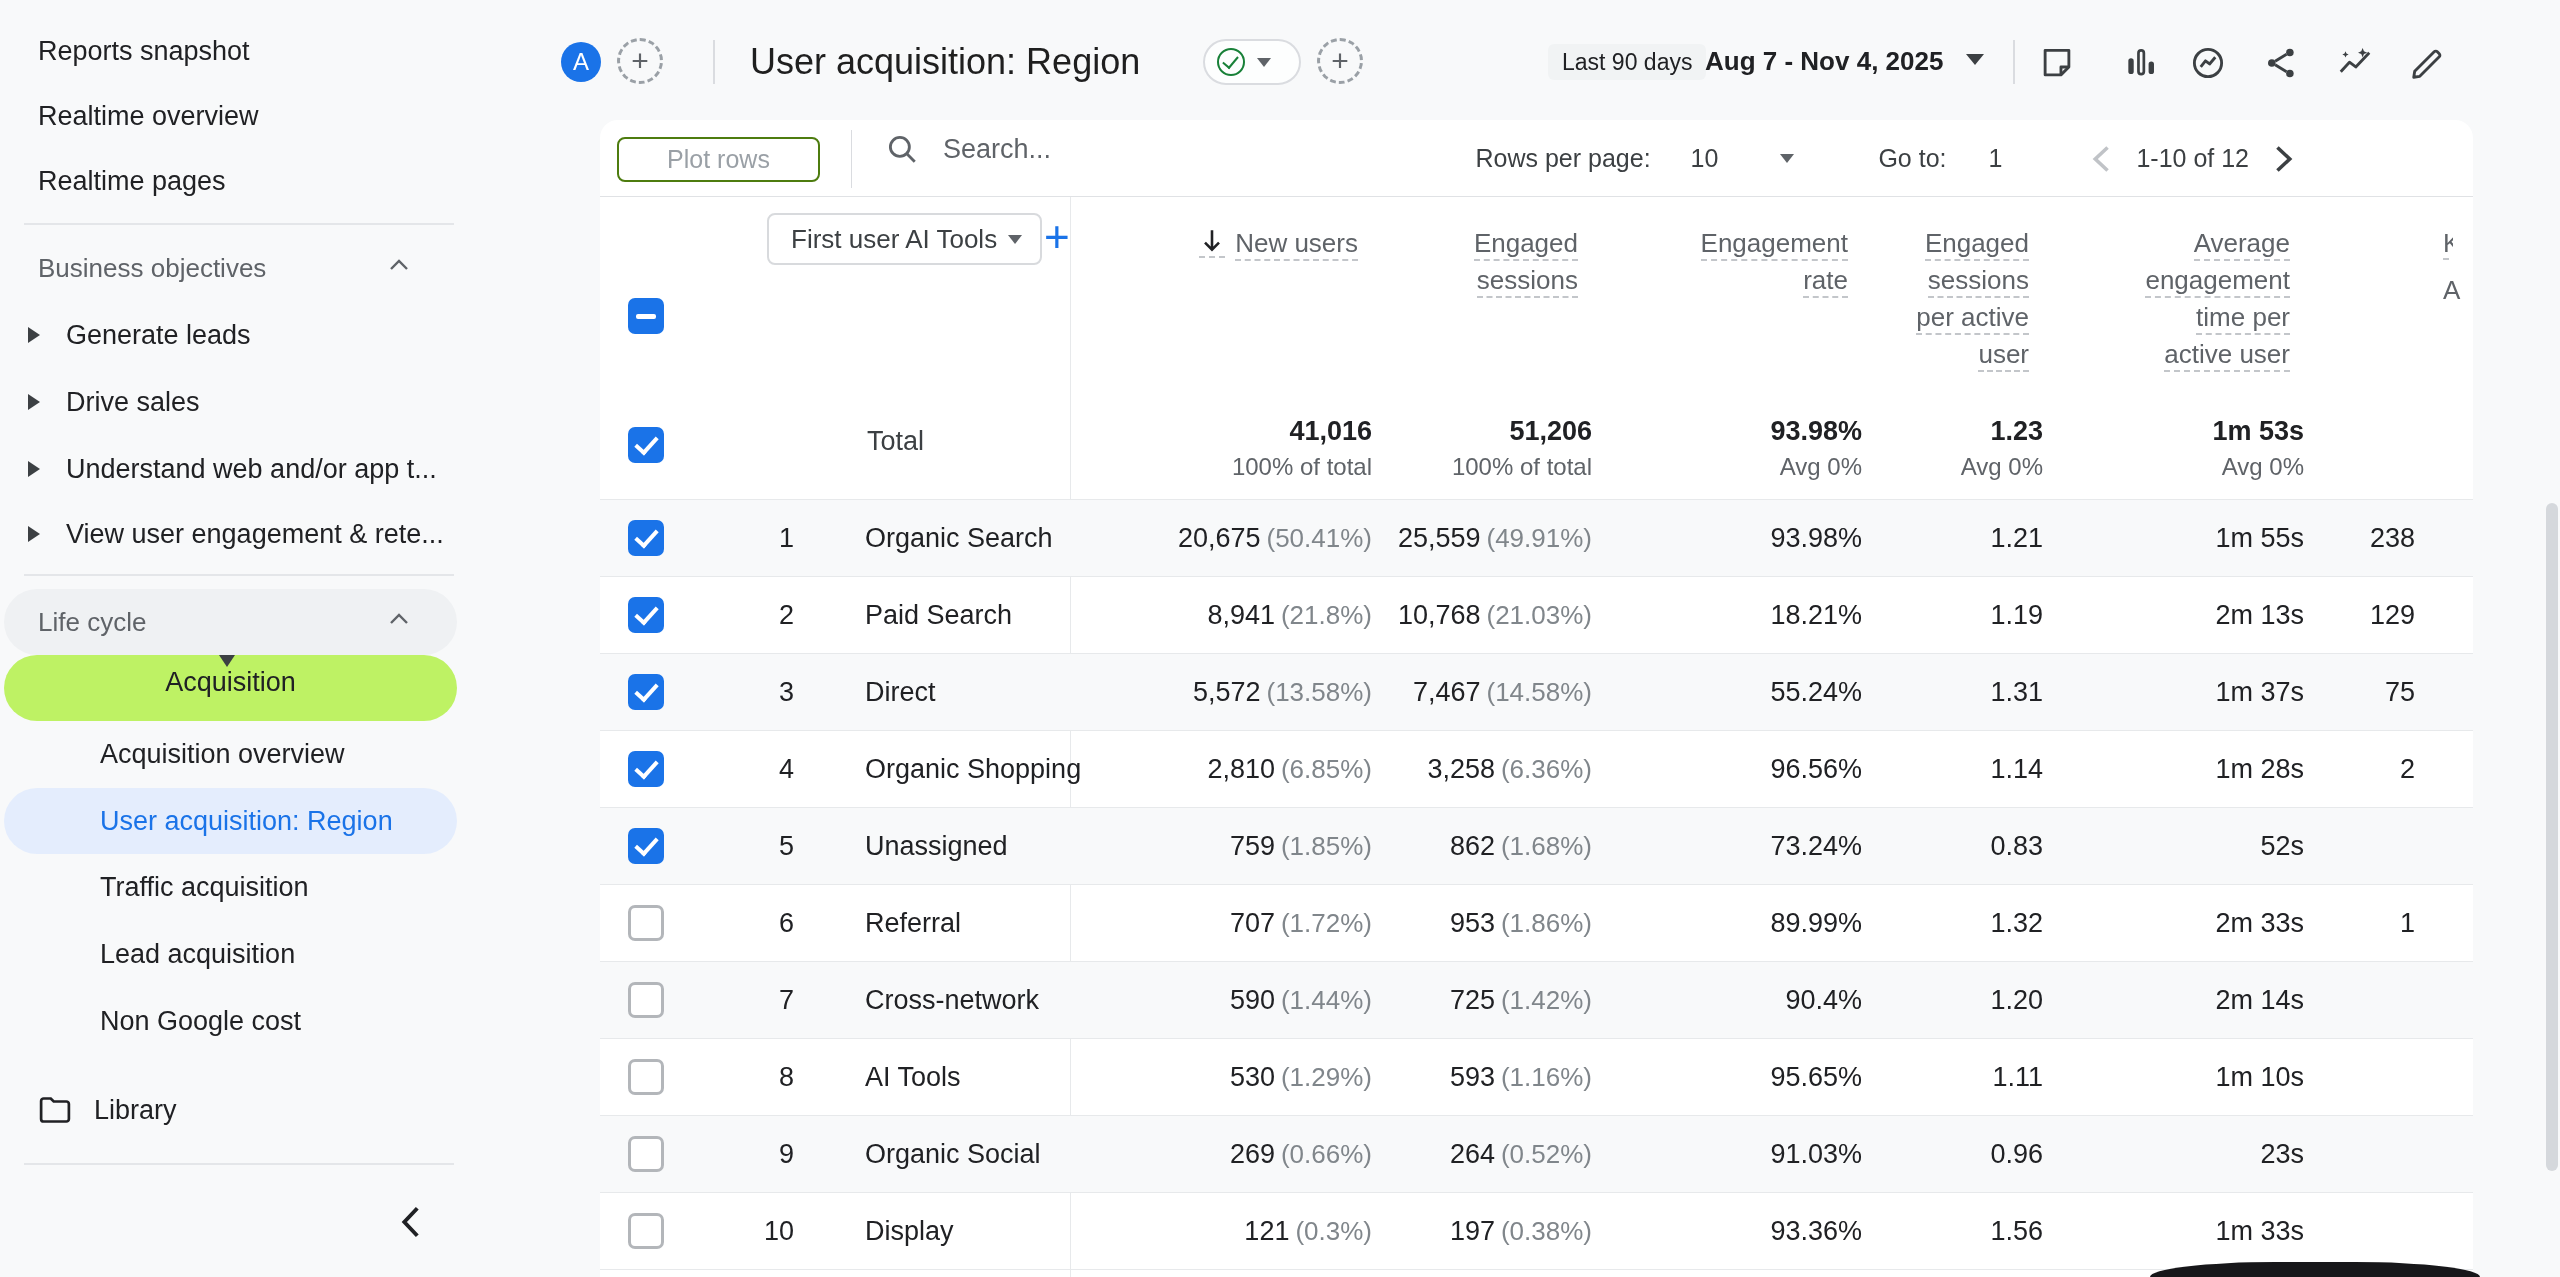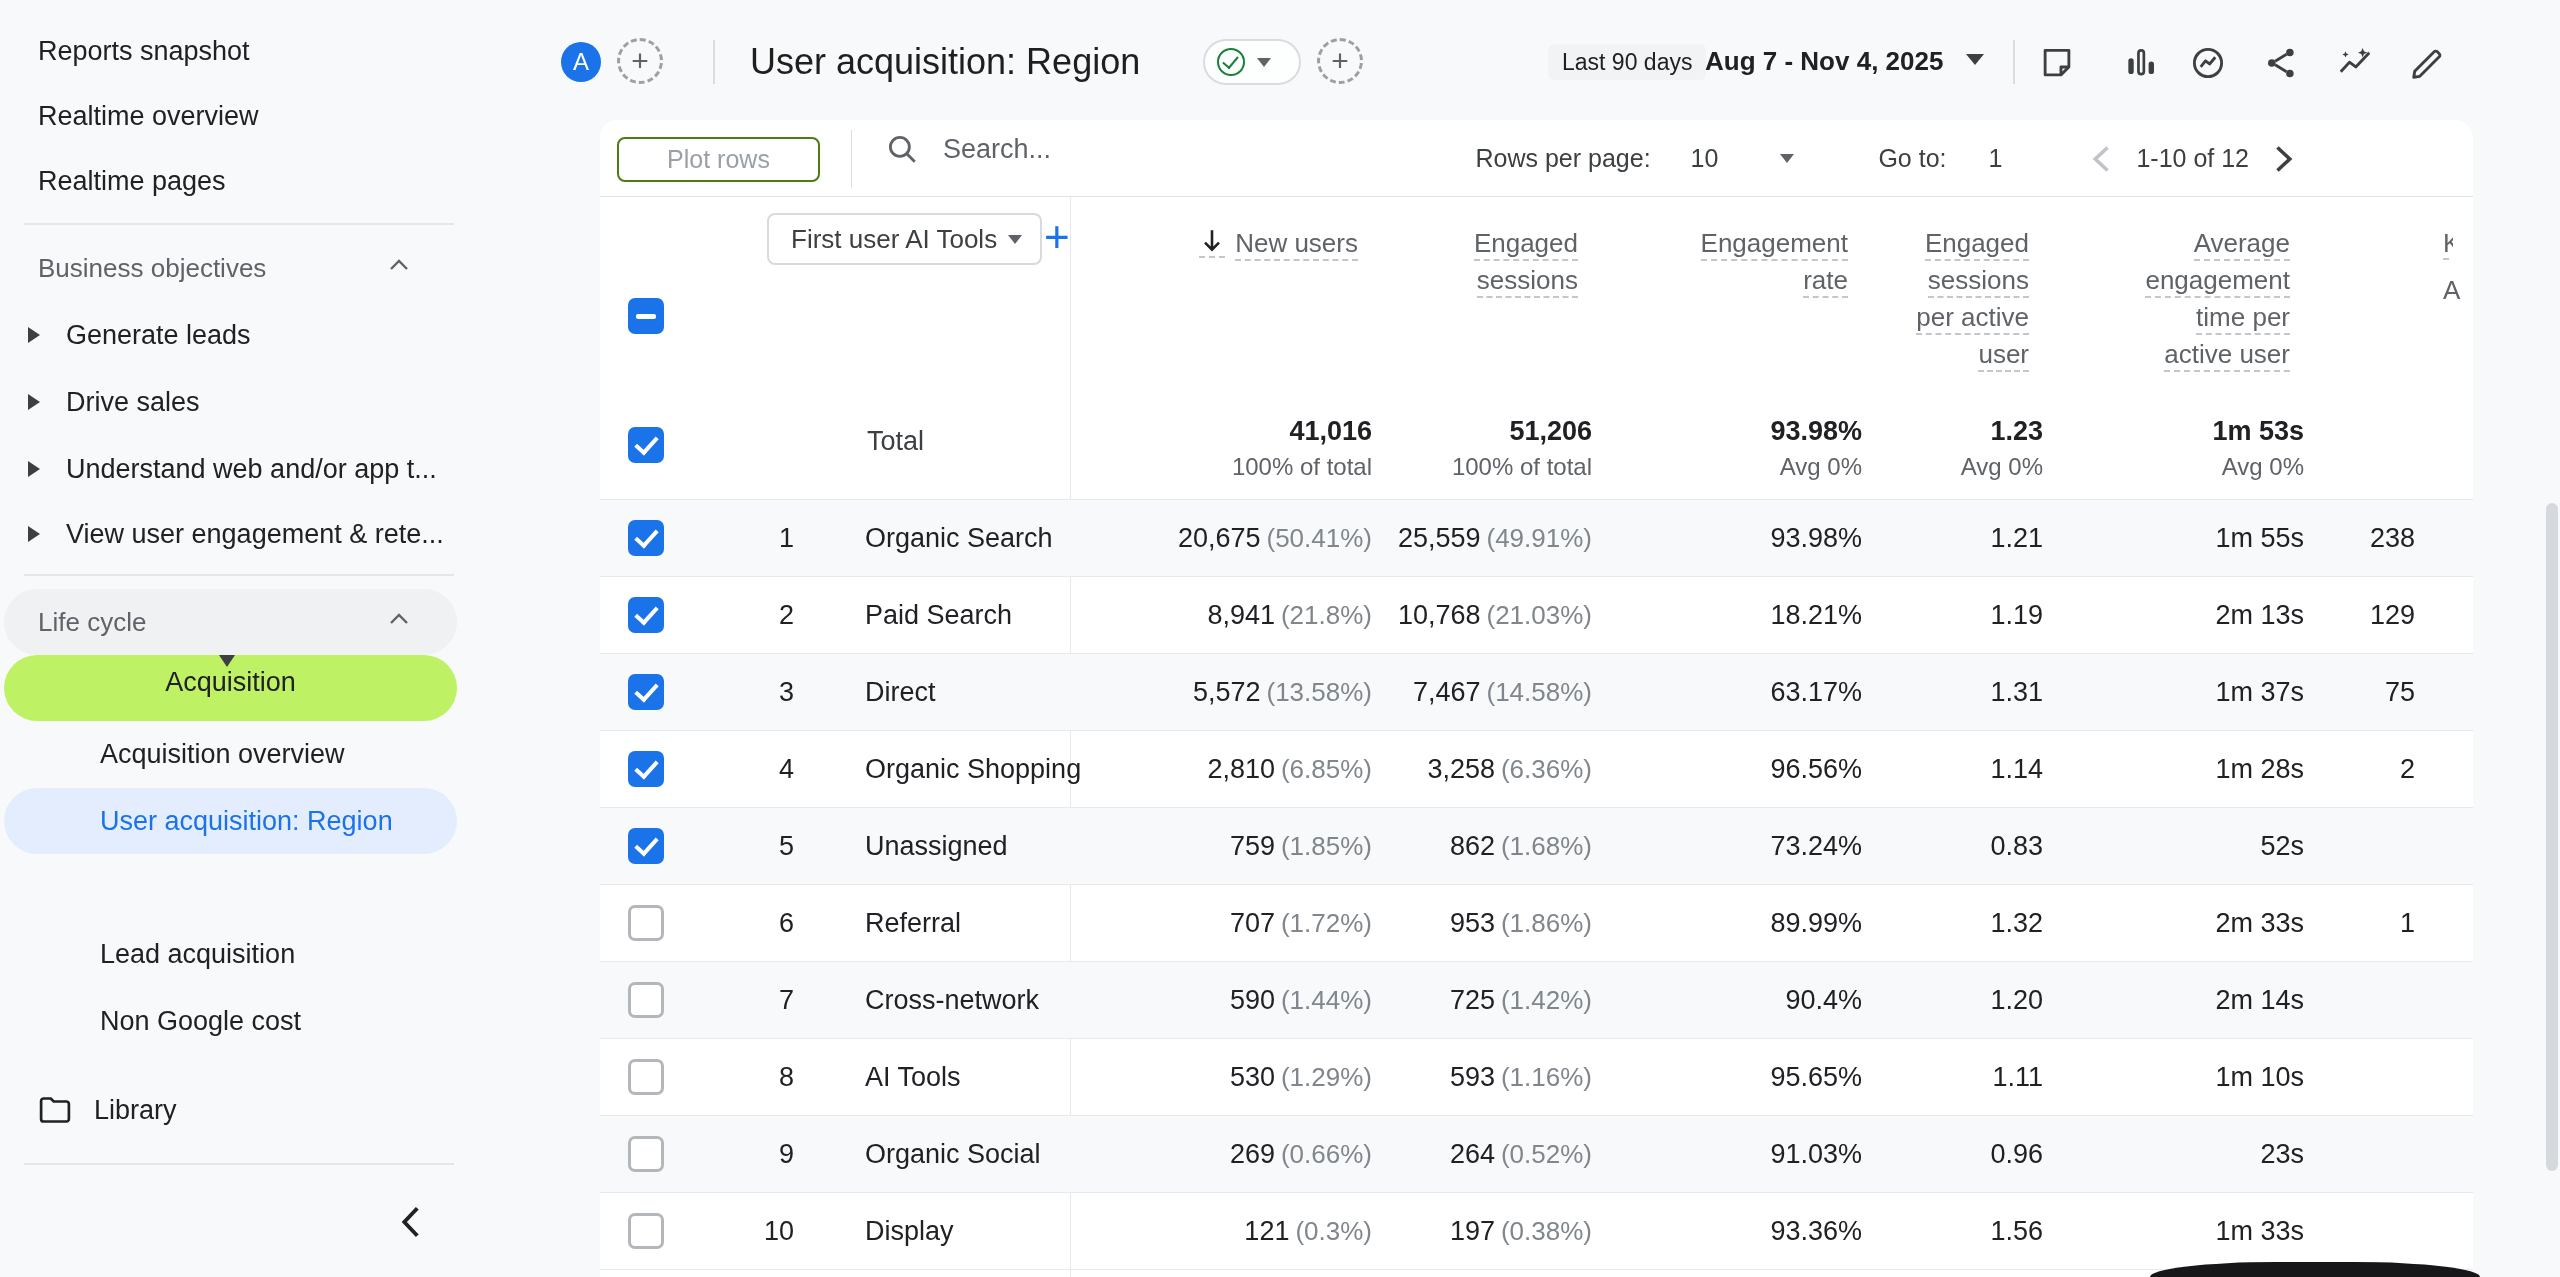--- a/index.html
+++ b/index.html
@@ -168,20 +168,23 @@
   <div class="snav pill-gray2" style="top:655px">
     <span class="tri-down"></span>
     <span class="lbl">Acquisition</span>
   </div>
   <div class="snav child" style="top:721px">
       <span class="lbl">Acquisition overview</span>
     </div>
   <div class="snav child pill-blue" style="top:788px">
       <span class="lbl">User acquisition: Region</span>
     </div>
+  <div class="snav child" style="top:854px">
+      <span class="lbl">Traffic acquisition</span>
+    </div>
   <div class="snav child" style="top:921px">
       <span class="lbl">Lead acquisition</span>
     </div>
   <div class="snav child" style="top:988px">
       <span class="lbl">Non Google cost</span>
     </div>
 
   <div class="snav" style="top:1077px">
     <span class="folder">
       <svg width="34" height="30" viewBox="0 0 24 21">
@@ -387,21 +390,21 @@
     <span class="cell-m">2m 13s</span>
     <span class="cell-m">129</span>
     <span></span>
   </div>
       <div class="drow stripe">
     <span class="cb checked"></span>
     <span class="cell-num">3</span>
     <span class="cell-name">Direct</span>
     <span class="cell-m"><span>5,572</span><span class="pct">(13.58%)</span></span>
     <span class="cell-m"><span>7,467</span><span class="pct">(14.58%)</span></span>
-    <span class="cell-m">63.17%</span>
+    <span class="cell-m">55.24%</span>
     <span class="cell-m">1.31</span>
     <span class="cell-m">1m 37s</span>
     <span class="cell-m">75</span>
     <span></span>
   </div>
       <div class="drow">
     <span class="cb checked"></span>
     <span class="cell-num">4</span>
     <span class="cell-name">Organic Shopping</span>
     <span class="cell-m"><span>2,810</span><span class="pct">(6.85%)</span></span>

